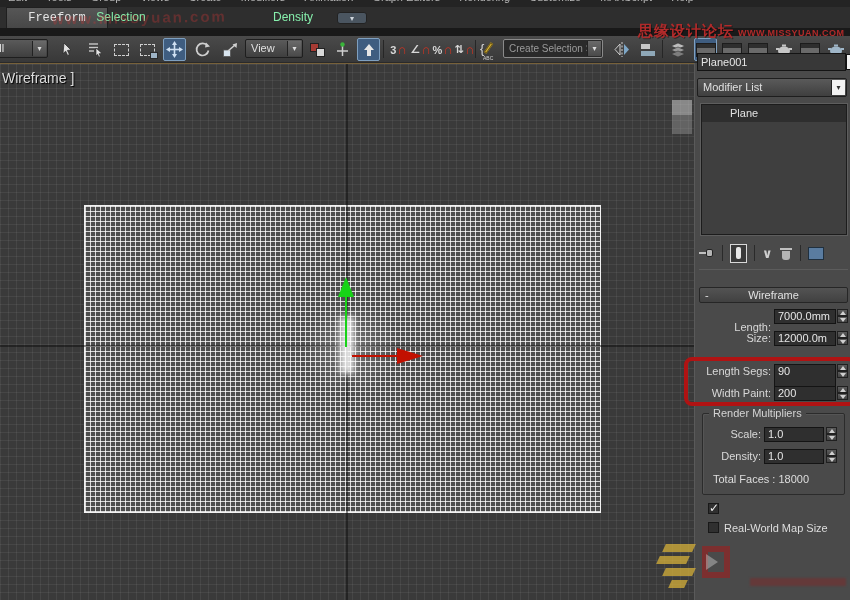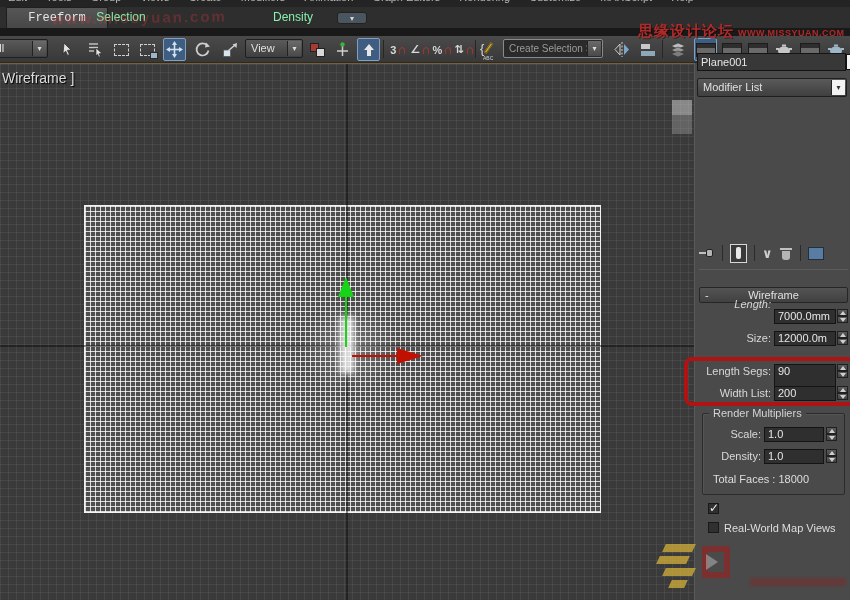--- a/index.html
+++ b/index.html
@@ -379,20 +379,23 @@
   <div class="gz-x-head"></div>
 
   <div class="viewcube">
     <div class="f1"></div>
     <div class="f2"></div>
   </div>
 </div>
 
 <div class="abs panel">
 
+  <div class="stackbox">
+    <div class="stackrow">Plane</div>
+  </div>
 
   <div class="stacktools">
     <span style="position:relative;width:16px;height:14px;">
       <span style="position:absolute;left:0;top:6px;width:7px;height:2px;background:#c0c0c0;"></span>
       <span style="position:absolute;left:7px;top:3px;width:7px;height:8px;background:#b5b5b5;border:1px solid #222;border-radius:2px;"></span>
     </span>
     <span class="ssep"></span>
     <span style="width:17px;height:19px;border:1px solid #d8d8d8;background:#3a3a3a;display:flex;align-items:center;justify-content:center;">
       <span style="width:5px;height:12px;background:#e8e8e8;border-radius:2px;"></span>
     </span>
@@ -406,42 +409,42 @@
     <span style="width:16px;height:13px;background:#5a7ca0;border:1px solid #20303f;display:block;"></span>
   </div>
 
   <div style="position:absolute;left:4px;top:206px;width:149px;height:1px;background:#5c5c5c;"></div>
 
   <div class="rollout" style="top:224px;">
     <span class="minus">-</span>
     <span>Wireframe</span>
   </div>
 
-  <div class="plabel" style="left:4px;top:235px;width:72px;font-style:italic;">Length:</div>
+  <div class="plabel" style="left:4px;top:258px;width:72px;">Length:</div>
   <div class="field" style="left:79px;top:246px;width:62px;height:15px;">7000.0mm</div>
   <div class="spinner" style="left:142px;top:246px;">
       <div class="up"></div>
       <div class="dn"></div>
     </div>
 
   <div class="plabel" style="left:4px;top:269px;width:72px;">Size:</div>
   <div class="field" style="left:79px;top:268px;width:62px;height:15px;">12000.0m</div>
   <div class="spinner" style="left:142px;top:268px;">
       <div class="up"></div>
       <div class="dn"></div>
     </div>
 
   <div class="plabel" style="left:4px;top:302px;width:72px;">Length Segs:</div>
   <div class="field" style="left:79px;top:301px;width:62px;height:24px;">90</div>
   <div class="spinner" style="left:142px;top:301px;">
       <div class="up"></div>
       <div class="dn"></div>
     </div>
 
-  <div class="plabel" style="left:4px;top:324px;width:72px;">Width List:</div>
+  <div class="plabel" style="left:4px;top:324px;width:72px;">Width Paint:</div>
   <div class="field" style="left:79px;top:323px;width:62px;height:15px;">200</div>
   <div class="spinner" style="left:142px;top:323px;">
       <div class="up"></div>
       <div class="dn"></div>
     </div>
 
   <div class="groupbox" style="left:7px;top:350px;width:143px;height:82px;"></div>
   <div class="grouptitle" style="left:14px;top:344px;">Render Multipliers</div>
 
   <div class="plabel" style="left:10px;top:365px;width:56px;">Scale:</div>
@@ -456,21 +459,21 @@
   <div class="spinner" style="left:131px;top:386px;">
       <div class="up"></div>
       <div class="dn"></div>
     </div>
 
   <div class="cblabel" style="left:18px;top:410px;text-align:center;">Total Faces : 18000</div>
 
   <div class="cb checked" style="left:13px;top:440px;"></div>
 
   <div class="cb" style="left:13px;top:459px;"></div>
-  <div class="cblabel" style="left:29px;top:459px;">Real-World Map Views</div>
+  <div class="cblabel" style="left:29px;top:459px;">Real-World Map Size</div>
 </div>
 
 <div class="abs field" style="left:697px;top:53px;width:149px;height:18px;line-height:16px;background:#383838;">Plane001</div>
 <div class="abs" style="left:846px;top:54px;width:5px;height:16px;background:#f2f2f2;border:1px solid #111;"></div>
 
 <div class="abs dd" style="left:697px;top:78px;width:150px;top:78px;">
   <span>Modifier List</span>
   <span class="arr" style="background:#f2f2f2;color:#333;">▾</span>
 </div>
 

